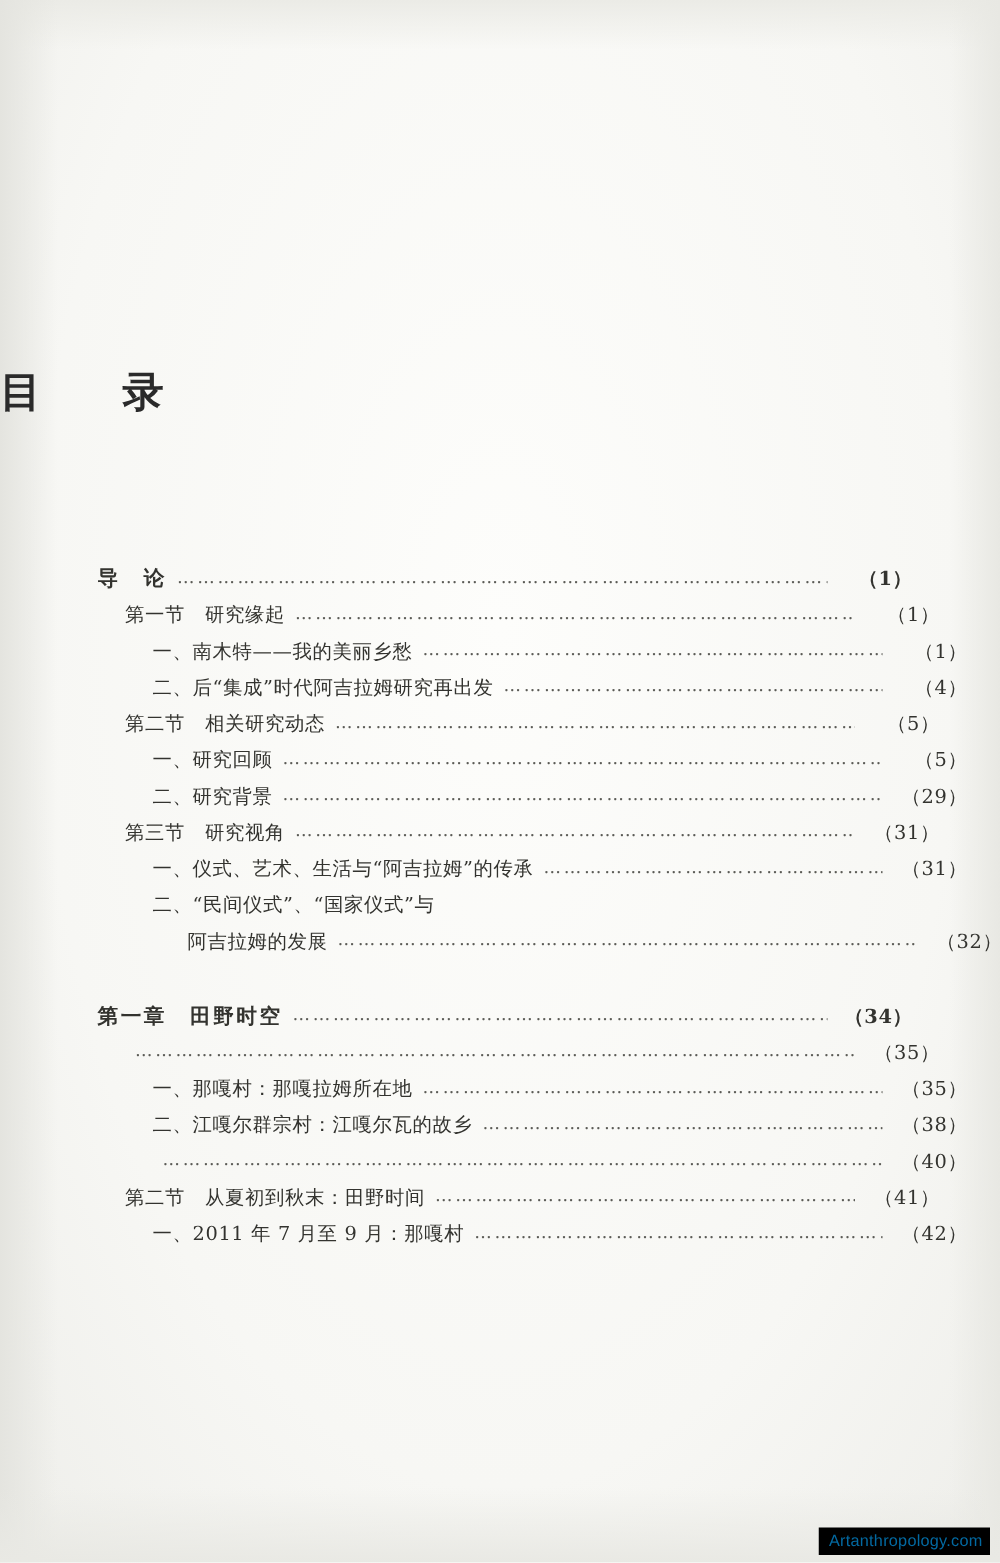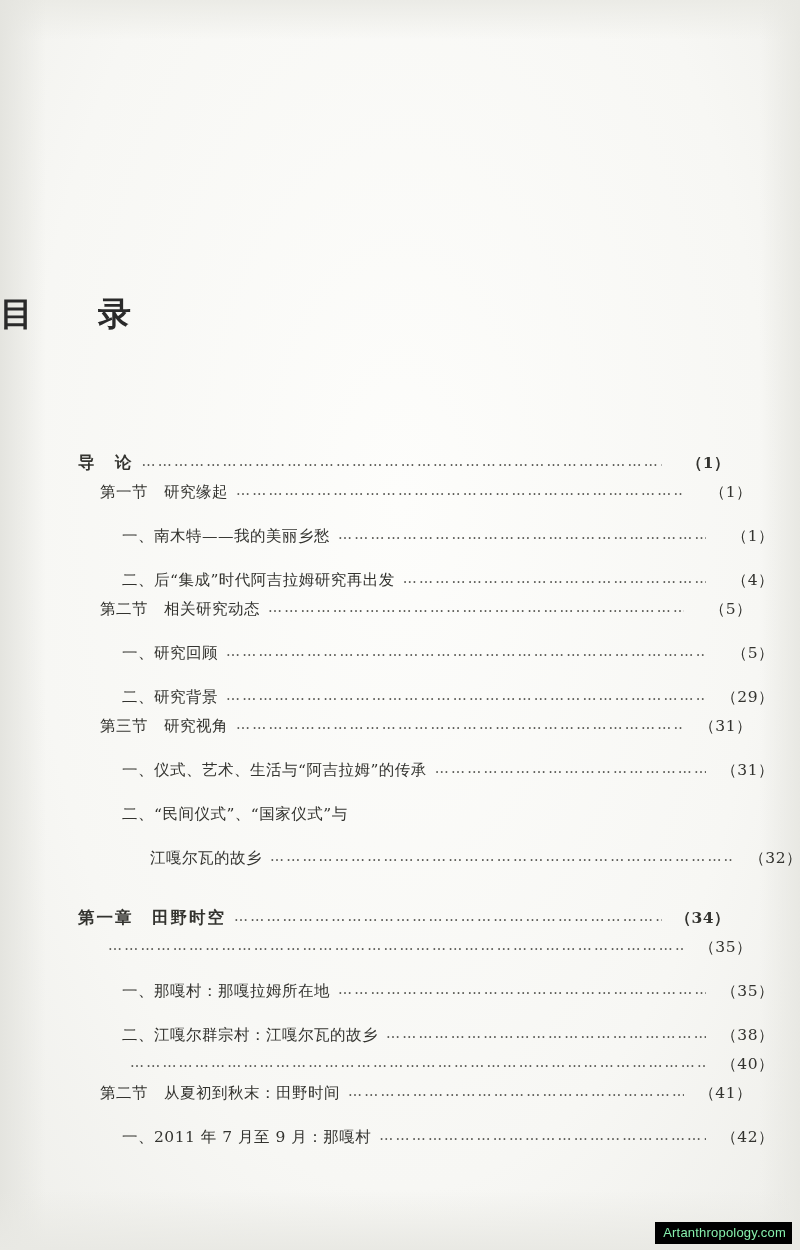--- a/index.html
+++ b/index.html
@@ -101,33 +101,33 @@
   
   .lvl-0 .label {
     font-weight: 700;
     font-size: 16.5px;
     letter-spacing: 2px;
   }
   .lvl-0 .page-num { font-weight: 700; }
   .lvl-1 { padding-left: 22px; }
   .lvl-1 .label { font-size: 15.5px; font-family: Liberation Serif, serif; }
   .lvl-2 { padding-left: 44px; }
-  .lvl-2 .label { font-size: 15.5px; margin-top: 15px; }
+  .lvl-2 .label { font-size: 15.5px; }
 
   .entry.no-leader .leader { visibility: hidden; }
   .entry.cont { padding-left: 72px; }
 
   .spacer { height: 30px; }
 
   .watermark {
     position: absolute;
     right: 8px;
     bottom: 6px;
     background: #000;
-    color: #86efac;
+    color: #0369a1;
     font-family: "Liberation Sans", sans-serif;
     font-size: 13px;
     padding: 3px 6px 4px 8px;
     letter-spacing: 0.2px;
   }
 </style>
 </head>
 <body>
 
 <div class="page">
@@ -183,21 +183,21 @@
         <span class="label">一、仪式、艺术、生活与“阿吉拉姆”的传承</span>
         <span class="leader">……………………………………………………………………………………………………</span>
         <span class="page-num">（31）</span>
       </div>
       <div class="entry lvl-2 no-leader">
         <span class="label">二、“民间仪式”、“国家仪式”与</span>
         <span class="leader">……………………………………………………………………………………………………</span>
         <span class="page-num"></span>
       </div>
       <div class="entry lvl-2 cont">
-        <span class="label">江嘎尔瓦的故乡</span>
+        <span class="label">阿吉拉姆的发展</span>
         <span class="leader">……………………………………………………………………………………………………</span>
         <span class="page-num">（32）</span>
       </div>
       <div class="spacer"></div>
       <div class="entry lvl-0">
         <span class="label">第一章　田野时空</span>
         <span class="leader">……………………………………………………………………………………………………</span>
         <span class="page-num">（34）</span>
       </div>
       <div class="entry lvl-1">

